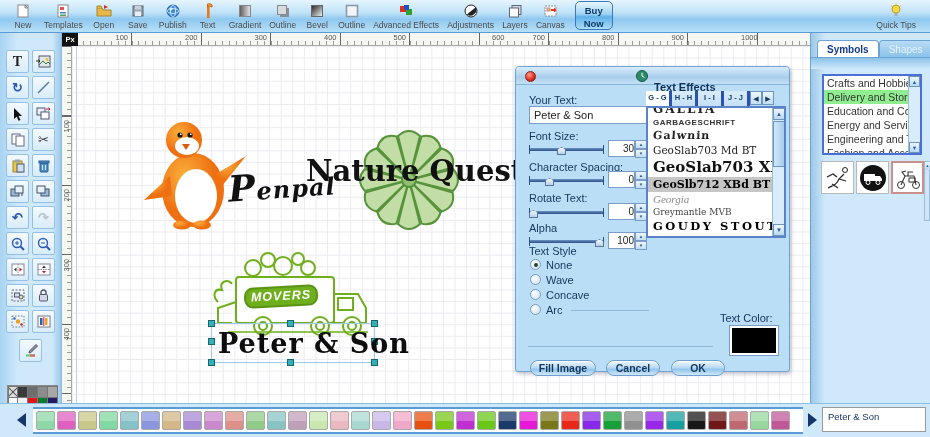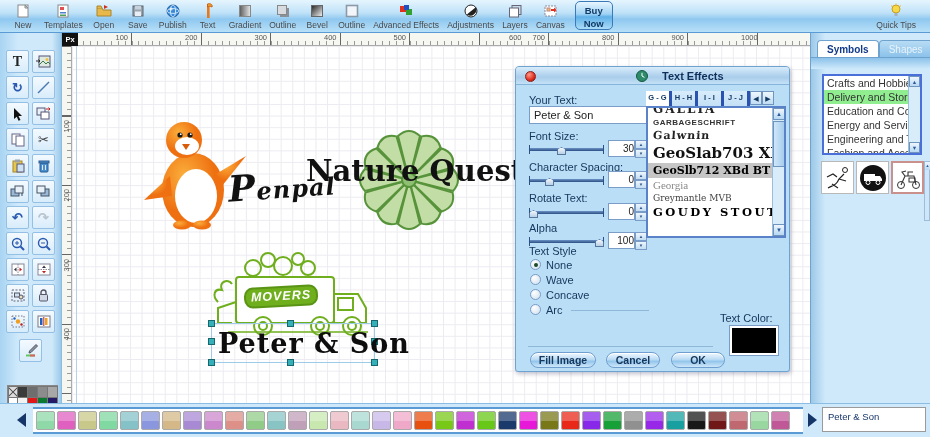--- a/index.html
+++ b/index.html
@@ -73,21 +73,21 @@
   .handle { position:absolute; width:7px; height:7px; background:#35b0b8; border:1px solid #15686e; }
 
   
   .dialog { position:absolute; left:515px; top:66px; width:275px; height:306px; background:#b9def6;
     border:1px solid #6fa3cf; border-radius:4px 4px 3px 3px; box-shadow:1px 2px 4px rgba(0,0,60,.25); z-index:50; font-size:11px; color:#16365c; }
   .dtitle { position:absolute; left:0; top:0; right:0; height:18px;
     background:linear-gradient(#d8ecfb,#a9cdeb 60%,#c4e1f6); border-bottom:1px solid #86b4da; border-radius:3px 3px 0 0; }
   .dclose { position:absolute; left:9px; top:4px; width:11px; height:11px; border-radius:50%;
     background:radial-gradient(circle at 35% 30%, #ff9a8a, #e03020 60%, #901008); border:1px solid #8a2018; cursor:pointer; }
   .dclock { position:absolute; left:120px; top:3px; }
-  .dtitletext { position:absolute; left:138px; top:3px; font-weight:bold; font-size:11px; color:#10305a;margin-left:8px; }
+  .dtitletext { position:absolute; left:138px; top:14px; font-weight:bold; font-size:11px; color:#10305a; }
   .dlabel { position:absolute; font-size:11px; color:#16365c; }
   .dinput { position:absolute; background:#fff; border:1px solid #7a9cc8; font-size:11px; color:#222; padding:2px 4px;
     font-family:"Liberation Sans",sans-serif; }
   .sliderrow { position:absolute; height:16px; }
   .strack { position:absolute; top:7px; left:0; height:3px; background:linear-gradient(#6b93c4,#2c4f86); border-radius:2px; }
   .strack::before,.strack::after { content:""; position:absolute; top:-3px; width:1px; height:9px; background:#2c4f86; }
   .strack::before { left:0; } .strack::after { right:0; }
   .sthumb { position:absolute; top:6px; width:9px; height:8px; background:linear-gradient(#f2f7fc,#b9cfe4);
     border:1px solid #56789f; clip-path:polygon(50% 0,100% 38%,100% 100%,0 100%,0 38%); }
   .numbox { position:absolute; width:27px; height:17px; background:#fff; border:1px solid #7a9cc8;
@@ -104,37 +104,37 @@
     font-size:7px; color:#123a66; text-align:center; line-height:13px; cursor:pointer; }
   .fontlist { position:absolute; left:130px; top:39px; width:140px; height:132px; background:#fff;
     border:2px solid #5a82c8; overflow:hidden; }
   .fitem { padding:1px 4px 1px 5px; white-space:nowrap; color:#111; cursor:pointer; }
   .fi0 { margin-top:-7px; font-family:"DejaVu Serif",serif; font-weight:bold; font-size:12px; letter-spacing:2px; color:#222; }
   .fi1 { font-size:8px; font-weight:bold; letter-spacing:.5px; font-variant:small-caps; color:#333; }
   .fi2 { font-family:"DejaVu Serif",serif; font-weight:bold; font-size:11px; letter-spacing:1px; color:#222; transform:skewX(-4deg); }
   .fi3 { font-family:"DejaVu Serif",serif; font-size:10.5px; color:#222; }
   .fi4 { font-family:"DejaVu Serif",serif; font-weight:bold; font-size:15px; color:#111; }
   .fi5 { font-family:"DejaVu Serif",serif; font-weight:bold; font-size:11px; background:#c6c6c6; color:#000; }
-  .fi6 { font-family:"Liberation Serif",serif; font-size:11px; color:#8a8a8a; }
+  .fi6 { font-family:"Liberation Serif",serif; font-size:11px; color:#8a8a8a;font-style:italic; }
   .fi7 { font-family:"DejaVu Serif",serif; font-size:9px; color:#444; }
   .fi8 { font-family:"DejaVu Serif",serif; font-weight:bold; font-size:11.5px; letter-spacing:2.5px; color:#000; }
   .flscroll { position:absolute; right:0; top:0; width:12px; height:100%; background:#d8ecfa; border-left:1px solid #9cbcdc; }
   .flscroll .sarr { position:absolute; left:0; width:12px; height:12px; background:linear-gradient(#eef6fd,#b8d8f2);
     border:1px solid #6f94bd; font-size:6px; color:#2a5a9a; text-align:center; line-height:11px; cursor:pointer; }
   .flscroll .sthumb2 { position:absolute; left:0; top:13px; width:12px; height:46px;
     background:linear-gradient(90deg,#cfe6fa,#a8cdec); border:1px solid #6f94bd; cursor:pointer; }
   .radio { position:absolute; width:11px; height:11px; border-radius:50%;
     background:radial-gradient(circle at 35% 30%,#ffffff,#dce8f2 70%); border:1px solid #7a9cc8; cursor:pointer; }
   .radio.sel::after { content:""; position:absolute; left:2.5px; top:2.5px; width:4px; height:4px; border-radius:50%; background:#1c4a2a; }
   .arcline { position:absolute; left:562px; height:1px; background:#8fb8d8; }
   .arcbox { position:absolute; left:527px; top:303px; width:122px; height:37px; border:1px solid #9ec4e4; border-radius:3px; }
   .dsep { position:absolute; left:12px; top:279px; width:185px; height:1px; background:#8fb8d8; }
   .pill { position:absolute; height:16px; border:1px solid #6f9fd0; border-radius:9px;
     background:linear-gradient(#f0f8ff,#bcdcf4 45%,#94c6ec 60%,#cfe7f9); color:#16365c; font-weight:bold;
-    font-size:10.5px; text-align:center; line-height:15px; cursor:pointer; box-shadow:inset 0 1px 0 #fff; }
+    font-size:10.5px; text-align:center; line-height:15px; cursor:pointer; box-shadow:inset 0 1px 0 #fff;margin-top:8px; }
   .tcswatch { position:absolute; left:213px; top:258px; width:50px; height:31px; background:#fff; border:1px solid #7a9cc8; padding:2px; }
   .tcswatch div { width:100%; height:100%; }
 
   
   .rpanel { position:absolute; left:810px; top:33px; width:120px; height:370px;
     background:linear-gradient(90deg,#9cc8e8,#cfe9fb 12%); border-left:1px solid #6fa3cf; z-index:15; }
   .rtabs { position:absolute; left:6px; top:7px; display:flex; }
   .rtab { height:17px; padding:0 9px; font-size:10px; line-height:17px; border:1px solid #6fa3cf; border-bottom:none;
     border-radius:4px 4px 0 0; cursor:pointer; }
   .rtab.active { background:#fff; color:#123a8a; font-weight:bold; }
@@ -327,21 +327,21 @@
     <span class="tlabel">Quick Tips</span>
   </div>
 </div>
 
 <div class="hruler" id="hruler">
     <span style="left: 53.5px;">100</span>
     <span style="left: 123px;">200</span>
     <span style="left: 192.5px;">300</span>
     <span style="left: 262px;">400</span>
     <span style="left: 331.5px;">500</span>
-    <span style="left: 418px; padding-left: 29px;">600</span>
+    <span style="left: 401px; padding-left: 29px;">600</span>
     <span style="left: 470.5px;">700</span>
     <span style="left: 540px;">800</span>
     <span style="left: 609.5px;">900</span>
     <span style="left: 679px;">1000</span>
   </div>
 <div class="pxbox">Px</div>
 <div class="vruler" id="vruler">
     <span style="top: 73.5px;">100</span>
     <span style="top: 143px;">200</span>
     <span style="top: 212.5px;">300</span>
@@ -659,20 +659,21 @@
     <div class="ftab">I - I</div>
     <div class="ftab">J - J</div>
     <div class="farrow">◀</div>
     <div class="farrow">▶</div>
   </div>
   <div class="fontlist">
     <div style="margin-right:12px">
       <div class="fitem fi0">GALLIA</div>
       <div class="fitem fi1">GARBAGESCHRIFT</div>
       <div class="fitem fi2">Galwnin</div>
+      <div class="fitem fi3">GeoSlab703 Md BT</div>
       <div class="fitem fi4">GeoSlab703 XBd BT</div>
       <div class="fitem fi5">GeoSlb712 XBd BT</div>
       <div class="fitem fi6">Georgia</div>
       <div class="fitem fi7">Greymantle MVB</div>
       <div class="fitem fi8">GOUDY STOUT</div>
     </div>
     <div class="flscroll">
       <div class="sarr" style="top:0">▲</div>
       <div class="sthumb2"></div>
       <div class="sarr" style="bottom:0">▼</div>

